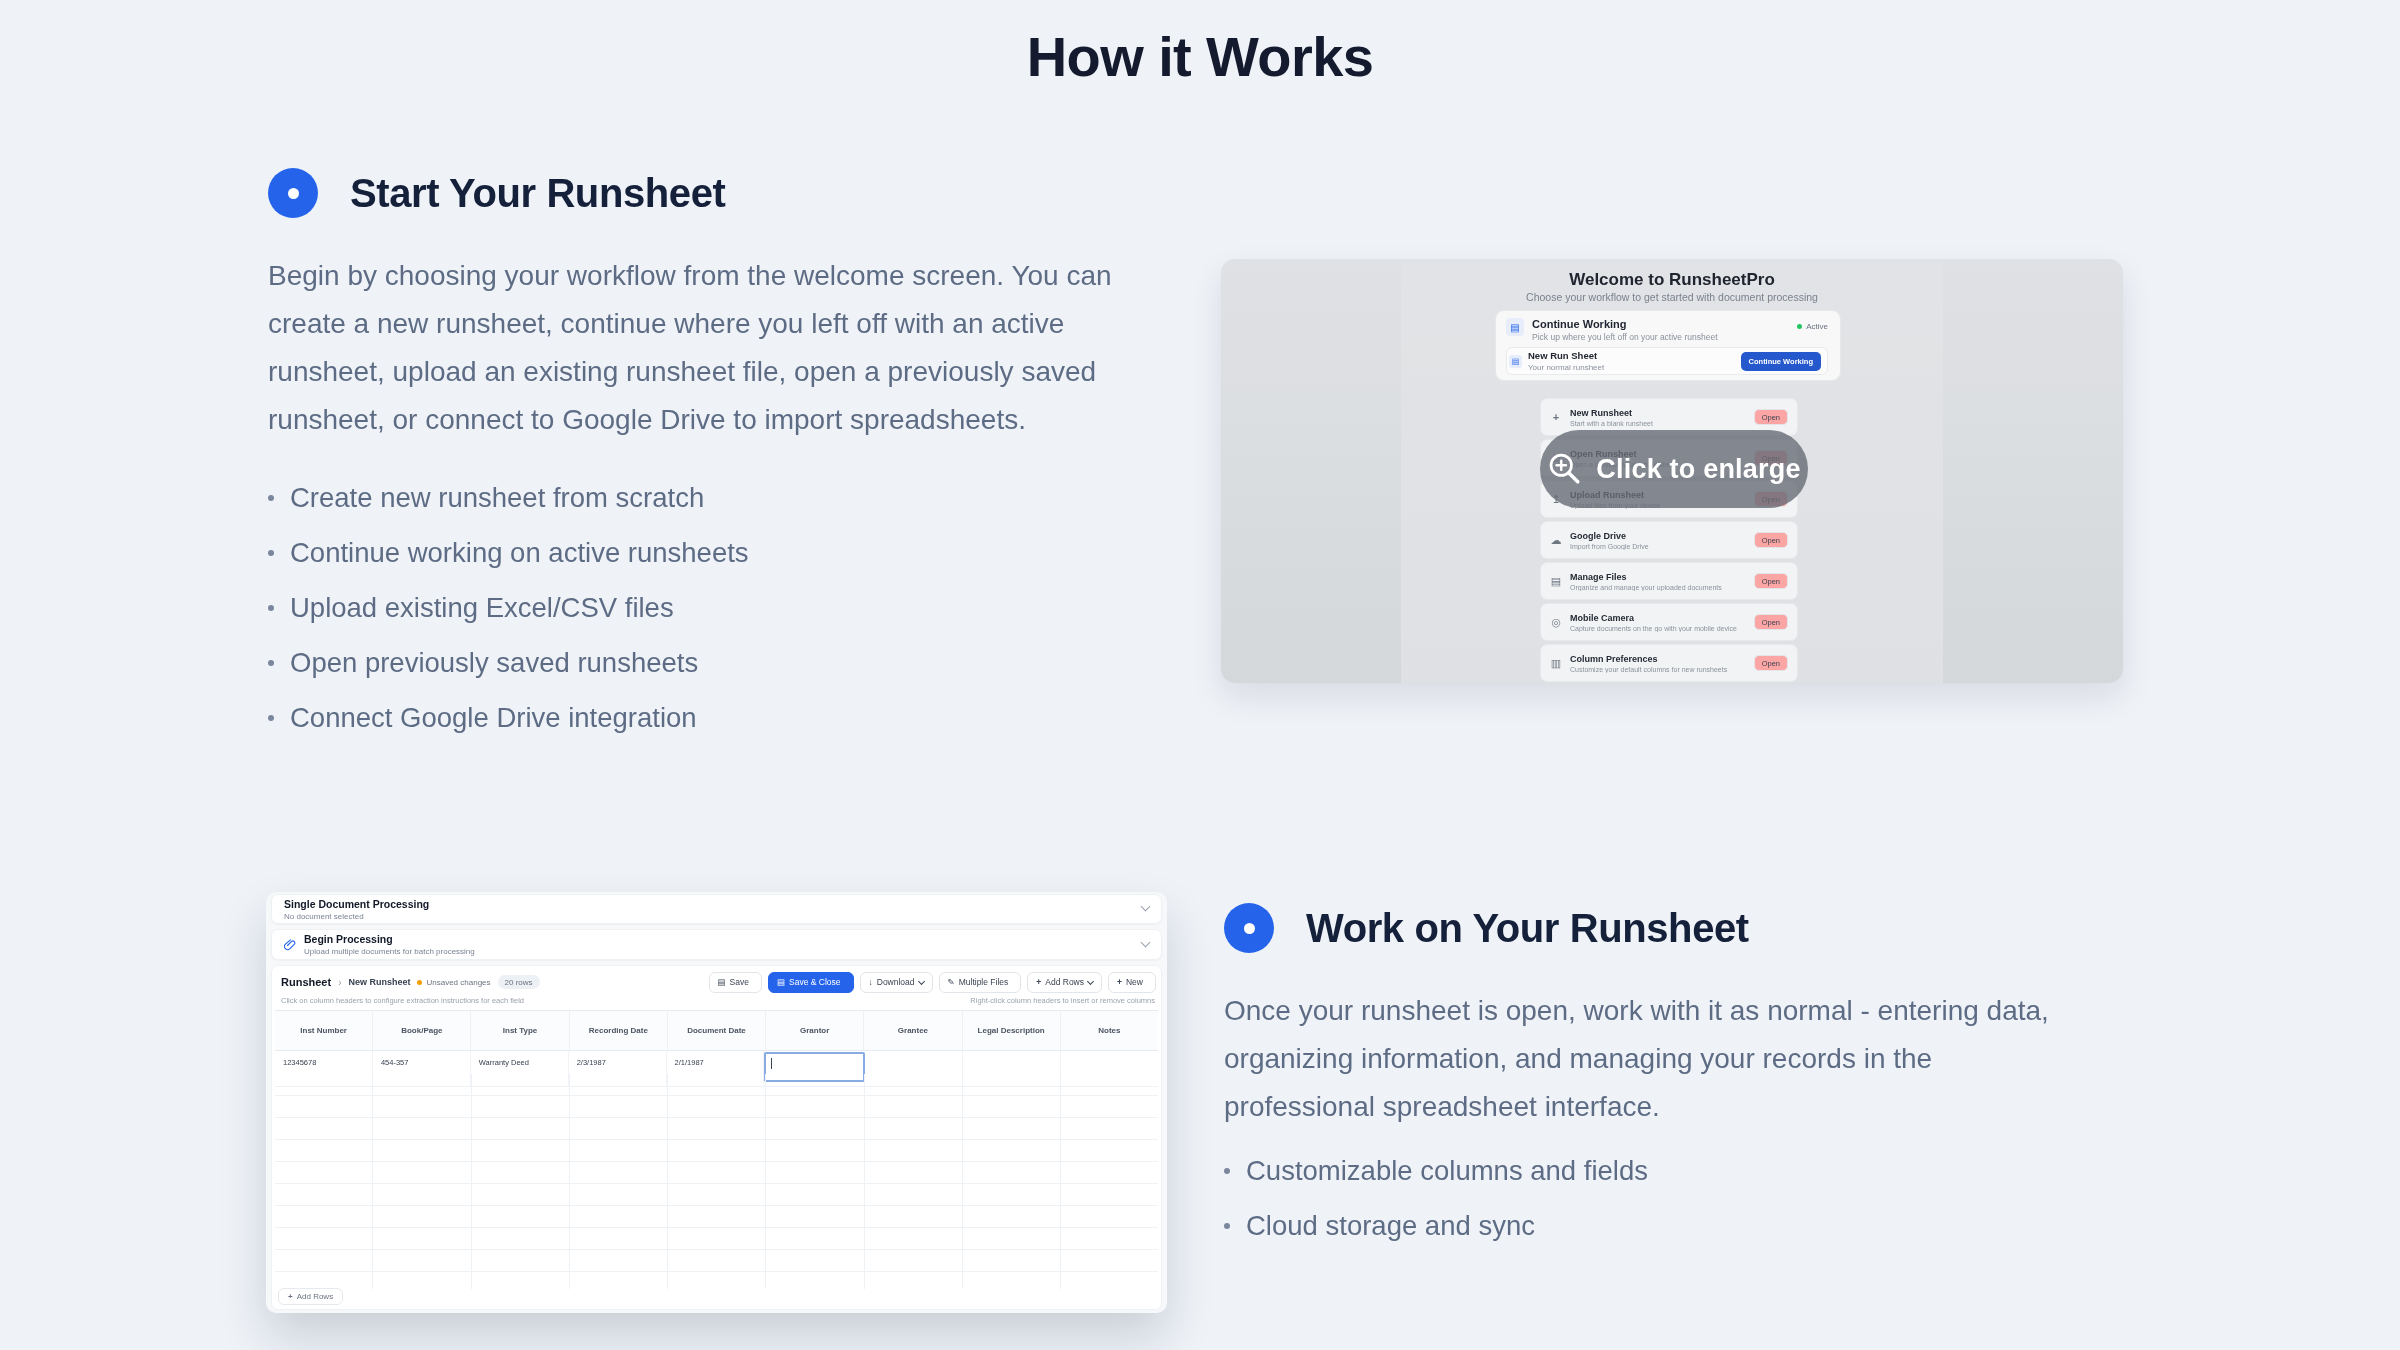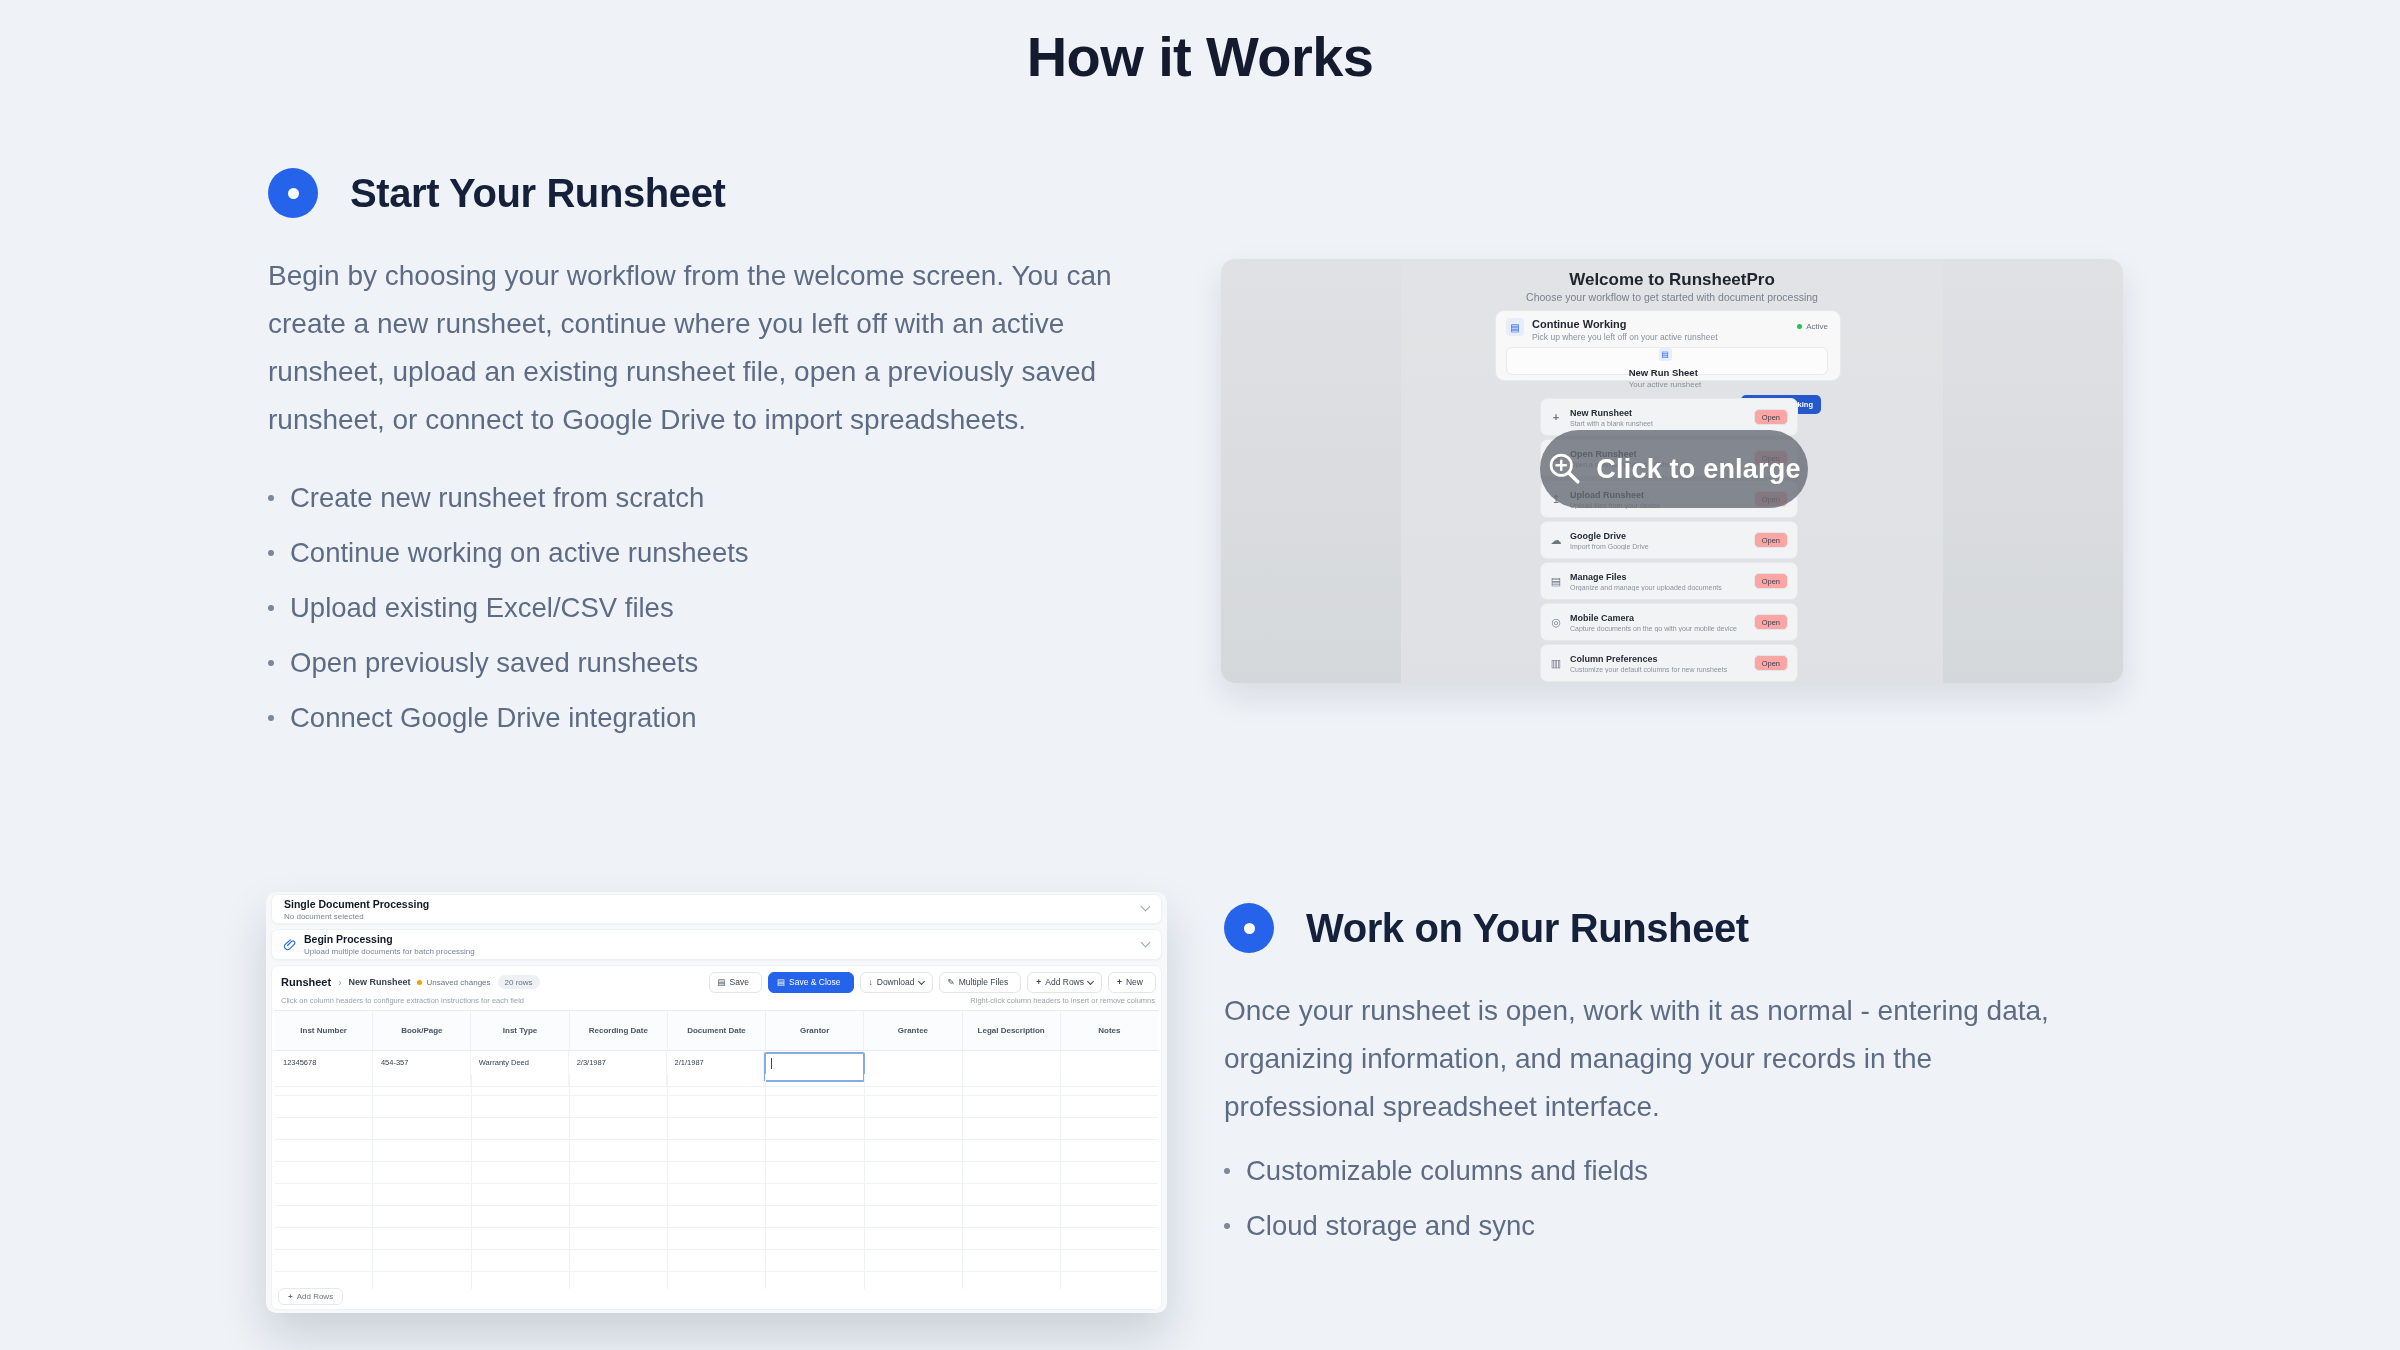--- a/index.html
+++ b/index.html
@@ -39,21 +39,21 @@
   .mw-card-top{display:flex;align-items:flex-start;gap:8px;}
   .mw-ic-box{width:18px;height:18px;border-radius:4px;background:#e7edfb;display:grid;place-items:center;
              font-size:10px;color:#2563eb;flex:none;}
   .mw-ic-box.sm{width:13px;height:13px;font-size:8px;border-radius:3px;}
   .mw-card-txt{display:flex;flex-direction:column;gap:2px;min-width:0;}
   .mw-card-title{font-size:11px;font-weight:700;color:#1f2430;}
   .mw-card-sub{font-size:8.5px;color:#8a919c;white-space:nowrap;}
   .mw-status{margin-left:auto;display:flex;align-items:center;gap:4px;font-size:8px;color:#6b7280;margin-top:4px;}
   .g-dot{width:5px;height:5px;border-radius:50%;background:#22c55e;}
   .mw-inner-card{margin-top:5px;height:28px;background:#fcfcfd;border:1px solid #e8eaec;border-radius:6px;
-                 display:flex;align-items:center;gap:6px;padding:0 6px 0 2px;flex-direction:column;}
+                 display:flex;align-items:center;gap:6px;padding:0 6px 0 2px;}
   .mw-inner-title{font-size:9.5px;font-weight:700;color:#22272f;}
   .mw-inner-sub{font-size:8px;color:#8a919c;}
   .mw-cw-btn{margin-left:auto;background:#2458cc;color:#fff;font-size:7.5px;font-weight:700;
              padding:5px 8px;border-radius:5px;white-space:nowrap;}
   .mw-opts{position:absolute;left:319px;top:139px;width:258px;}
   .mw-opt{display:flex;align-items:center;height:38px;margin-bottom:3px;background:#f2f3f4;
           border:1px solid #e7e8ea;border-radius:7px;padding:0 9px;gap:8px;}
   .mw-opt-icon{width:12px;text-align:center;color:#6e7682;font-size:11px;flex:none;line-height:1;}
   .mw-opt-text{display:flex;flex-direction:column;gap:2px;flex:1;min-width:0;}
   .mw-opt-title{font-size:9px;font-weight:700;color:#252b36;white-space:nowrap;}
@@ -184,21 +184,21 @@
         </div>
         <span class="mw-status">
           <span class="g-dot"></span>
           <span>Active</span>
         </span>
       </div>
       <div class="mw-inner-card">
         <span class="mw-ic-box sm" data-icon="document-icon"></span>
         <div class="mw-card-txt">
           <span class="mw-inner-title">New Run Sheet</span>
-          <span class="mw-inner-sub">Your active runsheet</span>
+          <span class="mw-inner-sub">Your normal runsheet</span>
         </div>
         <span class="mw-cw-btn">Continue Working</span>
       </div>
     </div>
 
     <div class="mw-opts">
 
         <div class="mw-opt">
           <span class="mw-opt-icon" data-icon="plus-icon"></span>
           <span class="mw-opt-text">

